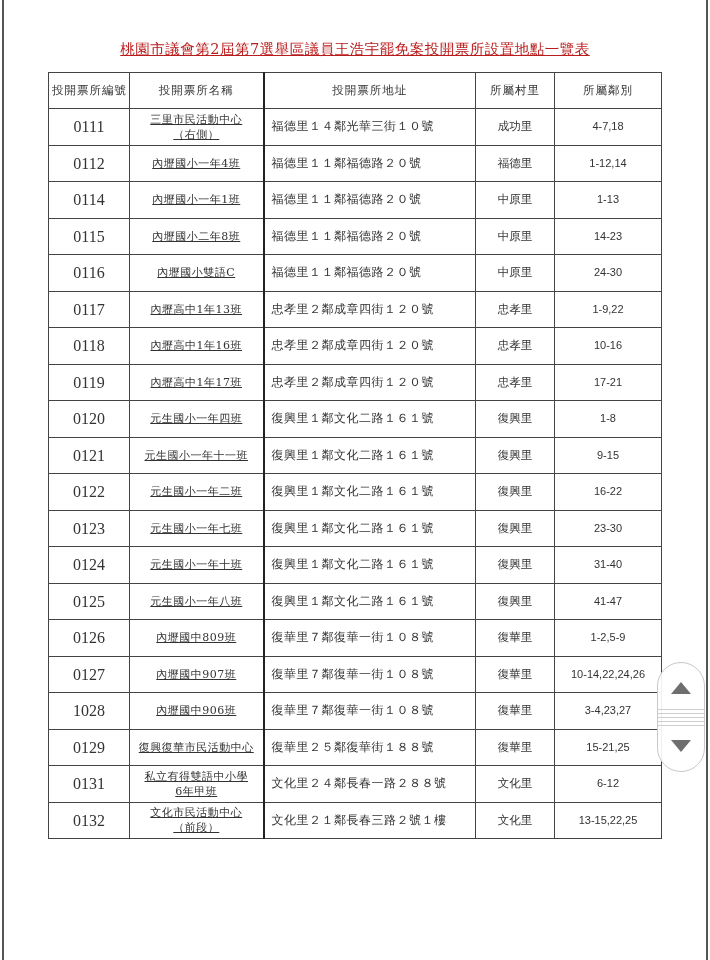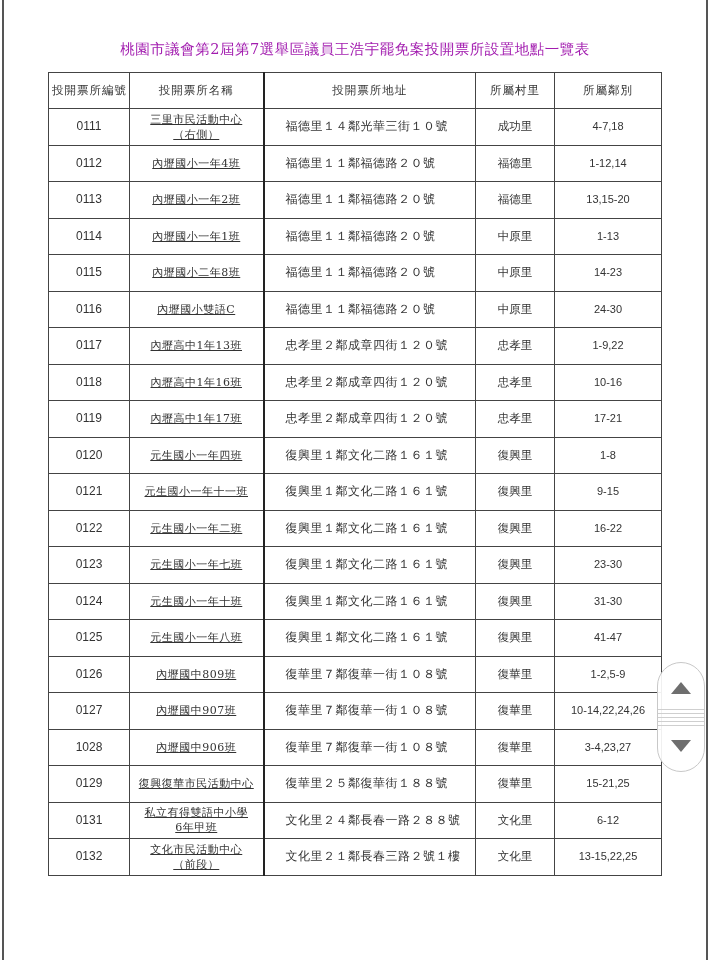--- a/index.html
+++ b/index.html
@@ -28,21 +28,22 @@
       background: #555;
     }
     .doc-title {
       position: absolute;
       top: 40px;
       left: 0;
       width: 710px;
       text-align: center;
       font-size: 14.5px;
       letter-spacing: 0.5px;
-      color: #a21caf;
+      color: #b91c1c;
+      text-decoration: underline;
     }
     table.poll-table {
       position: absolute;
       top: 72px;
       left: 48px;
       width: 613px;
       border-collapse: collapse;
       table-layout: fixed;
       font-size: 11.5px;
     }
@@ -64,28 +65,28 @@
       font-size: 11.5px;
     }
     table.poll-table td {
       height: 35.5px;
     }
     table.poll-table td.col-addr {
       text-align: left;
       border-left: 2px solid #222;
       font-size: 12px;
       letter-spacing: 0.5px;
-      padding-left: 21px;
+      padding-left: 7px;
     }
     table.poll-table th.col-addr {
       border-left: 2px solid #222;
     }
     table.poll-table td.col-id {
-      font-family: Liberation Sans, sans-serif;
-      font-size: 12px;
+      font-family: Liberation Serif, serif;
+      font-size: 16px;
     }
     table.poll-table td.col-nbhd {
       font-family: "Liberation Sans", sans-serif;
       font-size: 11px;
     }
     table.poll-table td.col-name {
       font-size: 11px;
       letter-spacing: 0.5px;
       text-decoration: underline;
     }
@@ -189,29 +190,20 @@
       <tr>
         <td class="col-id">0112</td>
         <td class="col-name">
           <span class="name-line">內壢國小一年4班</span>
         </td>
         <td class="col-addr">福德里１１鄰福德路２０號</td>
         <td>福德里</td>
         <td class="col-nbhd">1-12,14</td>
       </tr>
       <tr>
-        <td class="col-id">0113</td>
-        <td class="col-name">
-          <span class="name-line">內壢國小一年2班</span>
-        </td>
-        <td class="col-addr">福德里１１鄰福德路２０號</td>
-        <td>福德里</td>
-        <td class="col-nbhd">13,15-20</td>
-      </tr>
-      <tr>
         <td class="col-id">0114</td>
         <td class="col-name">
           <span class="name-line">內壢國小一年1班</span>
         </td>
         <td class="col-addr">福德里１１鄰福德路２０號</td>
         <td>中原里</td>
         <td class="col-nbhd">1-13</td>
       </tr>
       <tr>
         <td class="col-id">0115</td>
@@ -294,21 +286,21 @@
         <td>復興里</td>
         <td class="col-nbhd">23-30</td>
       </tr>
       <tr>
         <td class="col-id">0124</td>
         <td class="col-name">
           <span class="name-line">元生國小一年十班</span>
         </td>
         <td class="col-addr">復興里１鄰文化二路１６１號</td>
         <td>復興里</td>
-        <td class="col-nbhd">31-30</td>
+        <td class="col-nbhd">31-40</td>
       </tr>
       <tr>
         <td class="col-id">0125</td>
         <td class="col-name">
           <span class="name-line">元生國小一年八班</span>
         </td>
         <td class="col-addr">復興里１鄰文化二路１６１號</td>
         <td>復興里</td>
         <td class="col-nbhd">41-47</td>
       </tr>

